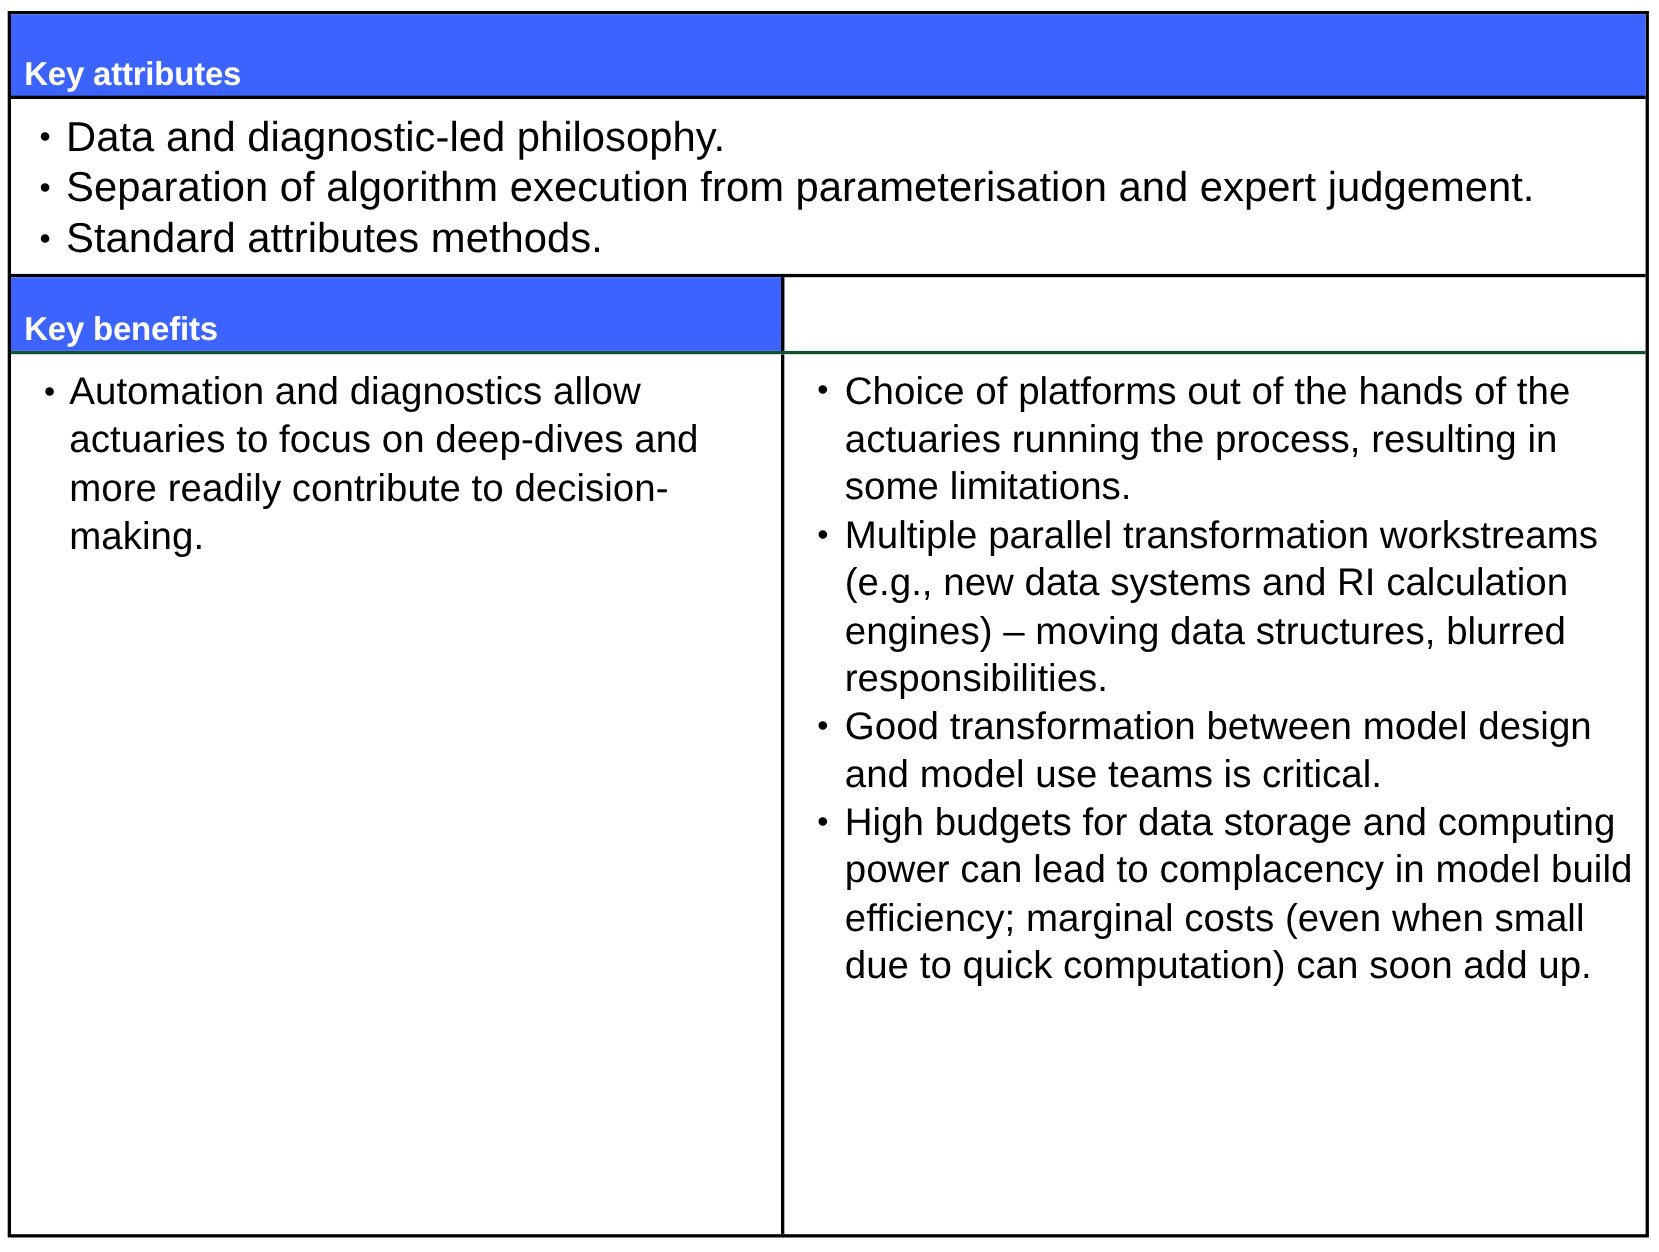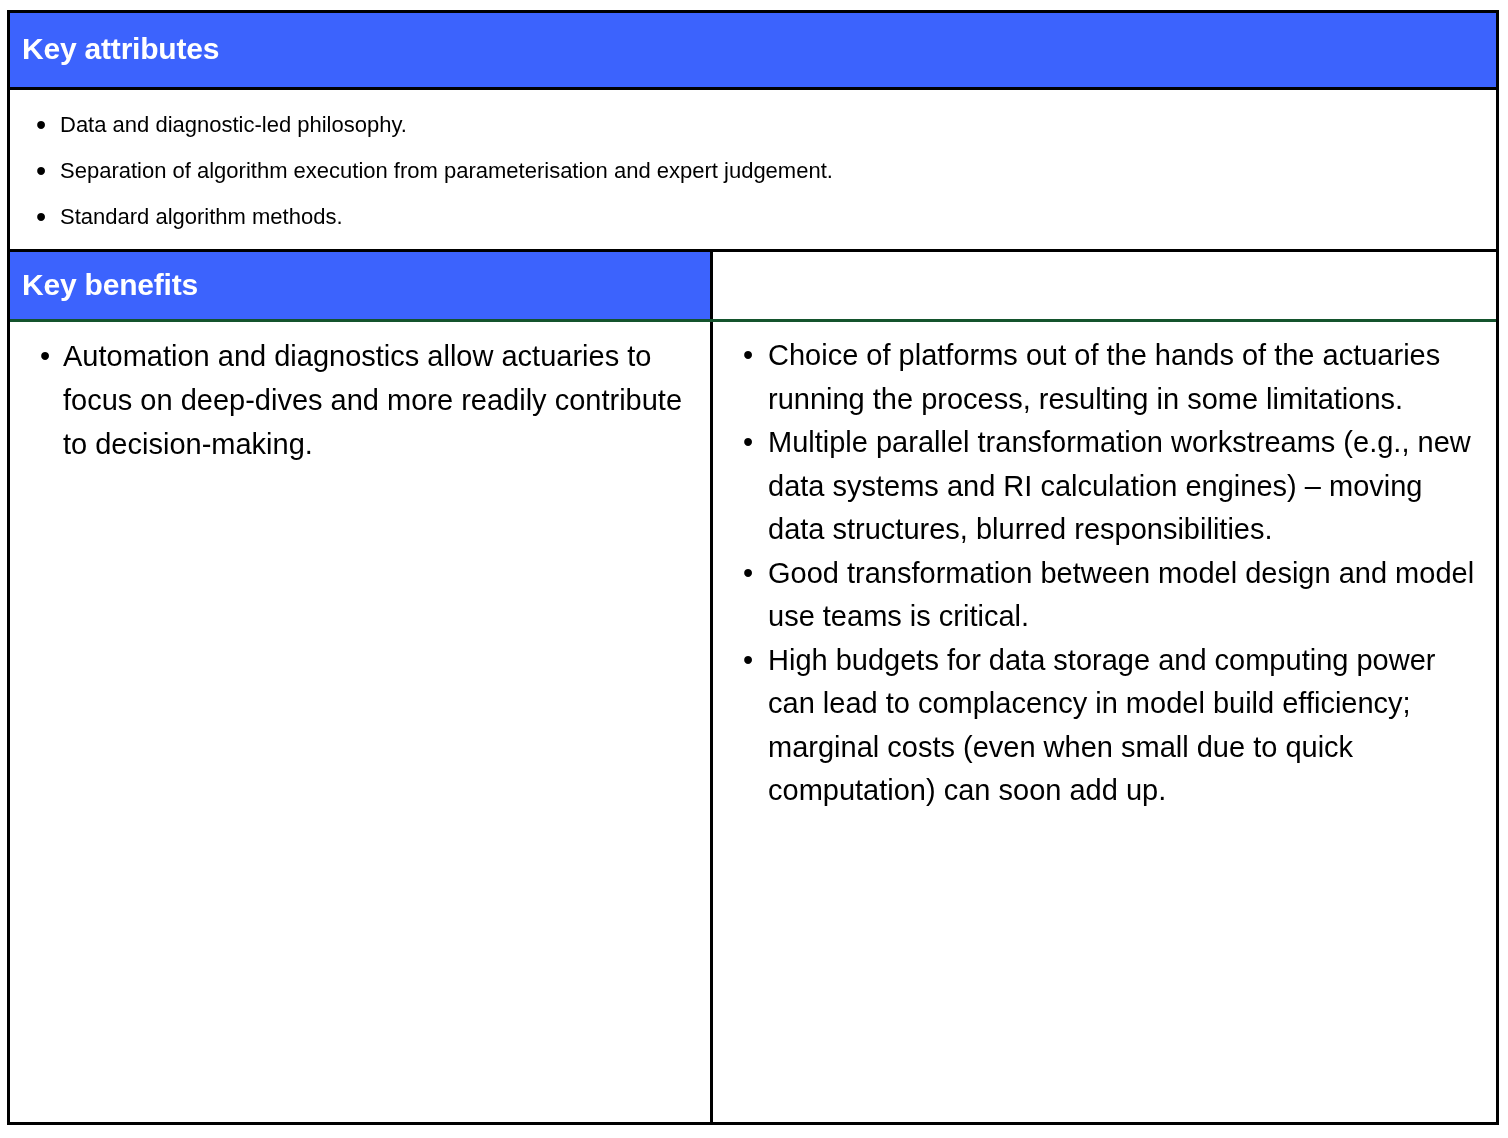--- a/index.html
+++ b/index.html
@@ -38,21 +38,21 @@
   }
 
   
   .hdr {
     background: #3c63fd;
     color: #ffffff;
     font-weight: bold;
     font-size: 30px;
     letter-spacing: -0.2px;
     display: flex;
-    align-items: center;
+    align-items: flex-end;
     box-sizing: border-box;
     padding: 0 0 2px 12px;
   }
 
   .row-attributes-hdr {
     height: 77px;
     flex: 0 0 77px;
     border-bottom: 3px solid #000000;
   }
 
@@ -112,35 +112,35 @@
   ul.bullets {
     list-style: none;
     margin: 0;
     padding: 0;
     color: #000000;
   }
   ul.bullets > li {
     position: relative;
     padding-left: 42px;
     margin: 0 0 0 0;
-    font-size: 29px;
+    font-size: 35px;
     line-height: 43.5px;
   }
   ul.bullets > li::before {
     content: "\2022";
     position: absolute;
     left: 18px;
     top: 0;
     font-size: 29px;
     line-height: 43.5px;
   }
 
   
   ul.bullets.top > li {
-    font-size: 22px;
+    font-size: 38px;
     line-height: 46px;
     padding-left: 40px;
   }
   ul.bullets.top > li::before {
     left: 16px;
     line-height: 46px;
   }
 
   ul.bullets.left-col > li {
     padding-left: 43px;
@@ -161,21 +161,21 @@
   <div class="table">
 
     <div class="hdr row-attributes-hdr">
       <span>Key attributes</span>
     </div>
 
     <div class="row-attributes-body">
       <ul class="bullets top">
         <li>Data and diagnostic-led philosophy.</li>
         <li>Separation of algorithm execution from parameterisation and expert judgement.</li>
-        <li>Standard algorithm methods.</li>
+        <li>Standard attributes methods.</li>
       </ul>
     </div>
 
     <div class="row-cols-hdr">
       <div class="hdr left">
         <span>Key benefits</span>
       </div>
     </div>
 
     <div class="row-cols-body">

